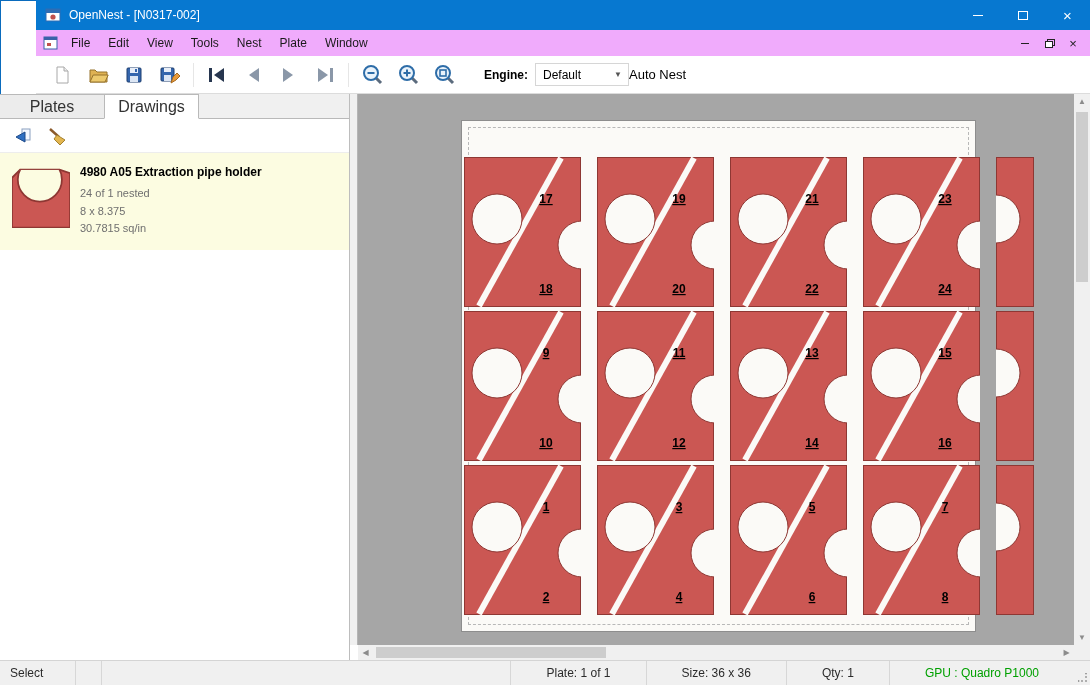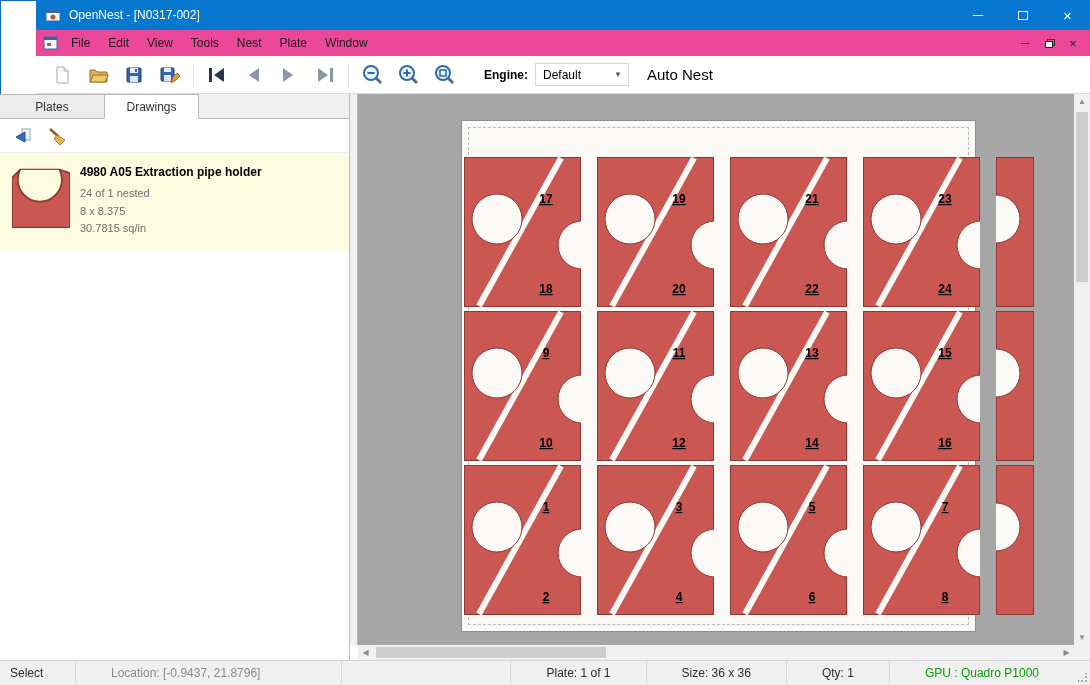--- a/index.html
+++ b/index.html
@@ -12,45 +12,45 @@
   .titlebar { height:30px; background:#0778d0; color:#fff; display:flex; align-items:center; }
   .tb-icon { margin:0 8px 0 9px; display:flex; }
   .tb-title { font-size:12px; white-space:nowrap; }
   .tb-spacer { flex:1; }
   .tb-btn { width:45px; height:30px; display:flex; align-items:center; justify-content:center; color:#fff; cursor:default; }
   .glyph-min { display:block; width:10px; border-top:1px solid #fff; }
   .glyph-max { display:block; width:10px; height:9px; border:1px solid #fff; }
   .glyph-close { font-size:15px; line-height:1; }
 
   
-  .menubar { height:26px; background:#ec4899; display:flex; align-items:center; }
+  .menubar { height:26px; background:#f0abfc; display:flex; align-items:center; }
   .mdi-doc { margin:0 4px 0 7px; display:flex; }
   .menu-item { padding:6px 9px; font-size:12px; color:#1a1a1a; }
   .mdi-controls { margin-left:auto; display:flex; align-items:center; margin-right:5px; }
   .mdi-btn { width:24px; height:18px; display:flex; align-items:center; justify-content:center; color:#222; }
   .g-min2 { width:8px; border-top:1px solid #222; display:block; }
   .g-restore { position:relative; width:9px; height:8px; display:block; }
   .g-restore:before { content:""; position:absolute; left:2px; top:0; width:6px; height:5px; border:1px solid #222; }
   .g-restore:after { content:""; position:absolute; left:0; top:2px; width:6px; height:5px; border:1px solid #222; background:#fff; }
   .g-close2 { font-size:13px; line-height:1; }
 
   
   .toolbar { height:38px; background:#fff; border-bottom:1px solid #dcdcdc; display:flex; align-items:center; padding-left:8px; }
   .tool-btn { width:36px; height:30px; display:flex; align-items:center; justify-content:center; border:1px solid transparent; }
   .tool-sep { width:1px; height:24px; background:#e6e6e6; margin:0 5px; }
   .engine-label { font-weight:bold; font-size:12px; margin:0 7px 0 22px; }
   .combo { width:94px; height:23px; border:1px solid #d6d6d6; background:#fff; display:flex; align-items:center; padding-left:7px; font-size:12px; }
   .combo-arrow { margin-left:auto; padding-right:6px; color:#555; font-size:8px; }
-  .autonest { font-size:15px; margin-left:18px; }
+  .autonest { font-size:13px; }
 
   
   .panel { position:absolute; left:0; top:94px; width:350px; bottom:25px; background:#fff;
     border-right:1px solid #bdbdbd; display:flex; flex-direction:column; }
   .tabstrip { height:25px; background:#f0f0f0; display:flex; align-items:flex-end; border-bottom:1px solid #b9b9b9; }
-  .tab { height:24px; display:flex; align-items:center; justify-content:center; font-size:12px;
+  .tab { height:24px; display:flex; align-items:center; justify-content:center; font-size:16px;
     border:1px solid #b9b9b9; border-bottom:none; background:#ececec; color:#333; }
   .tab-plates { width:105px; border-left:none; }
   .tab-drawings { width:95px; margin-left:-1px; background:#fff; height:25px; margin-bottom:-1px;
     border-bottom:1px solid #fff; }
   .panel-tools { height:34px; display:flex; align-items:center; gap:5px; padding-left:7px; border-bottom:1px solid #ededed; }
   .ptool-btn { width:30px; height:27px; display:flex; align-items:center; justify-content:center; border:1px solid transparent; }
   .drawing-item { display:flex; align-items:flex-start; padding:12px 8px 12px 8px; background:#fcfce1; }
   .thumb-wrap { margin:2px 10px 0 4px; flex:0 0 auto; display:flex; }
   .d-title { font-size:12px; font-weight:bold; color:#000; margin:0 0 6px; }
   .d-line { font-size:11px; color:#6f6f6f; line-height:1.6; }
@@ -394,21 +394,20 @@
   <div class="hscroll">
     <span class="h-arrow" style="left:0;">◀</span>
     <span class="h-thumb"></span>
     <span class="h-arrow" style="right:0;">▶</span>
   </div>
   <div class="scroll-corner"></div>
 
   <div class="statusbar">
     <span class="sb-cell sb-mode">Select</span>
     <span class="sb-sep"></span>
-    <span class="sb-cell sb-location">Location: [-0.9437, 21.8796]</span>
     <span class="sb-sep"></span>
     <span class="sb-flex"></span>
     <span class="sb-sep"></span>
     <span class="sb-cell">Plate: 1 of 1</span>
     <span class="sb-sep"></span>
     <span class="sb-cell">Size: 36 x 36</span>
     <span class="sb-sep"></span>
     <span class="sb-cell">Qty: 1</span>
     <span class="sb-sep"></span>
     <span class="sb-cell sb-gpu">GPU : Quadro P1000</span>

